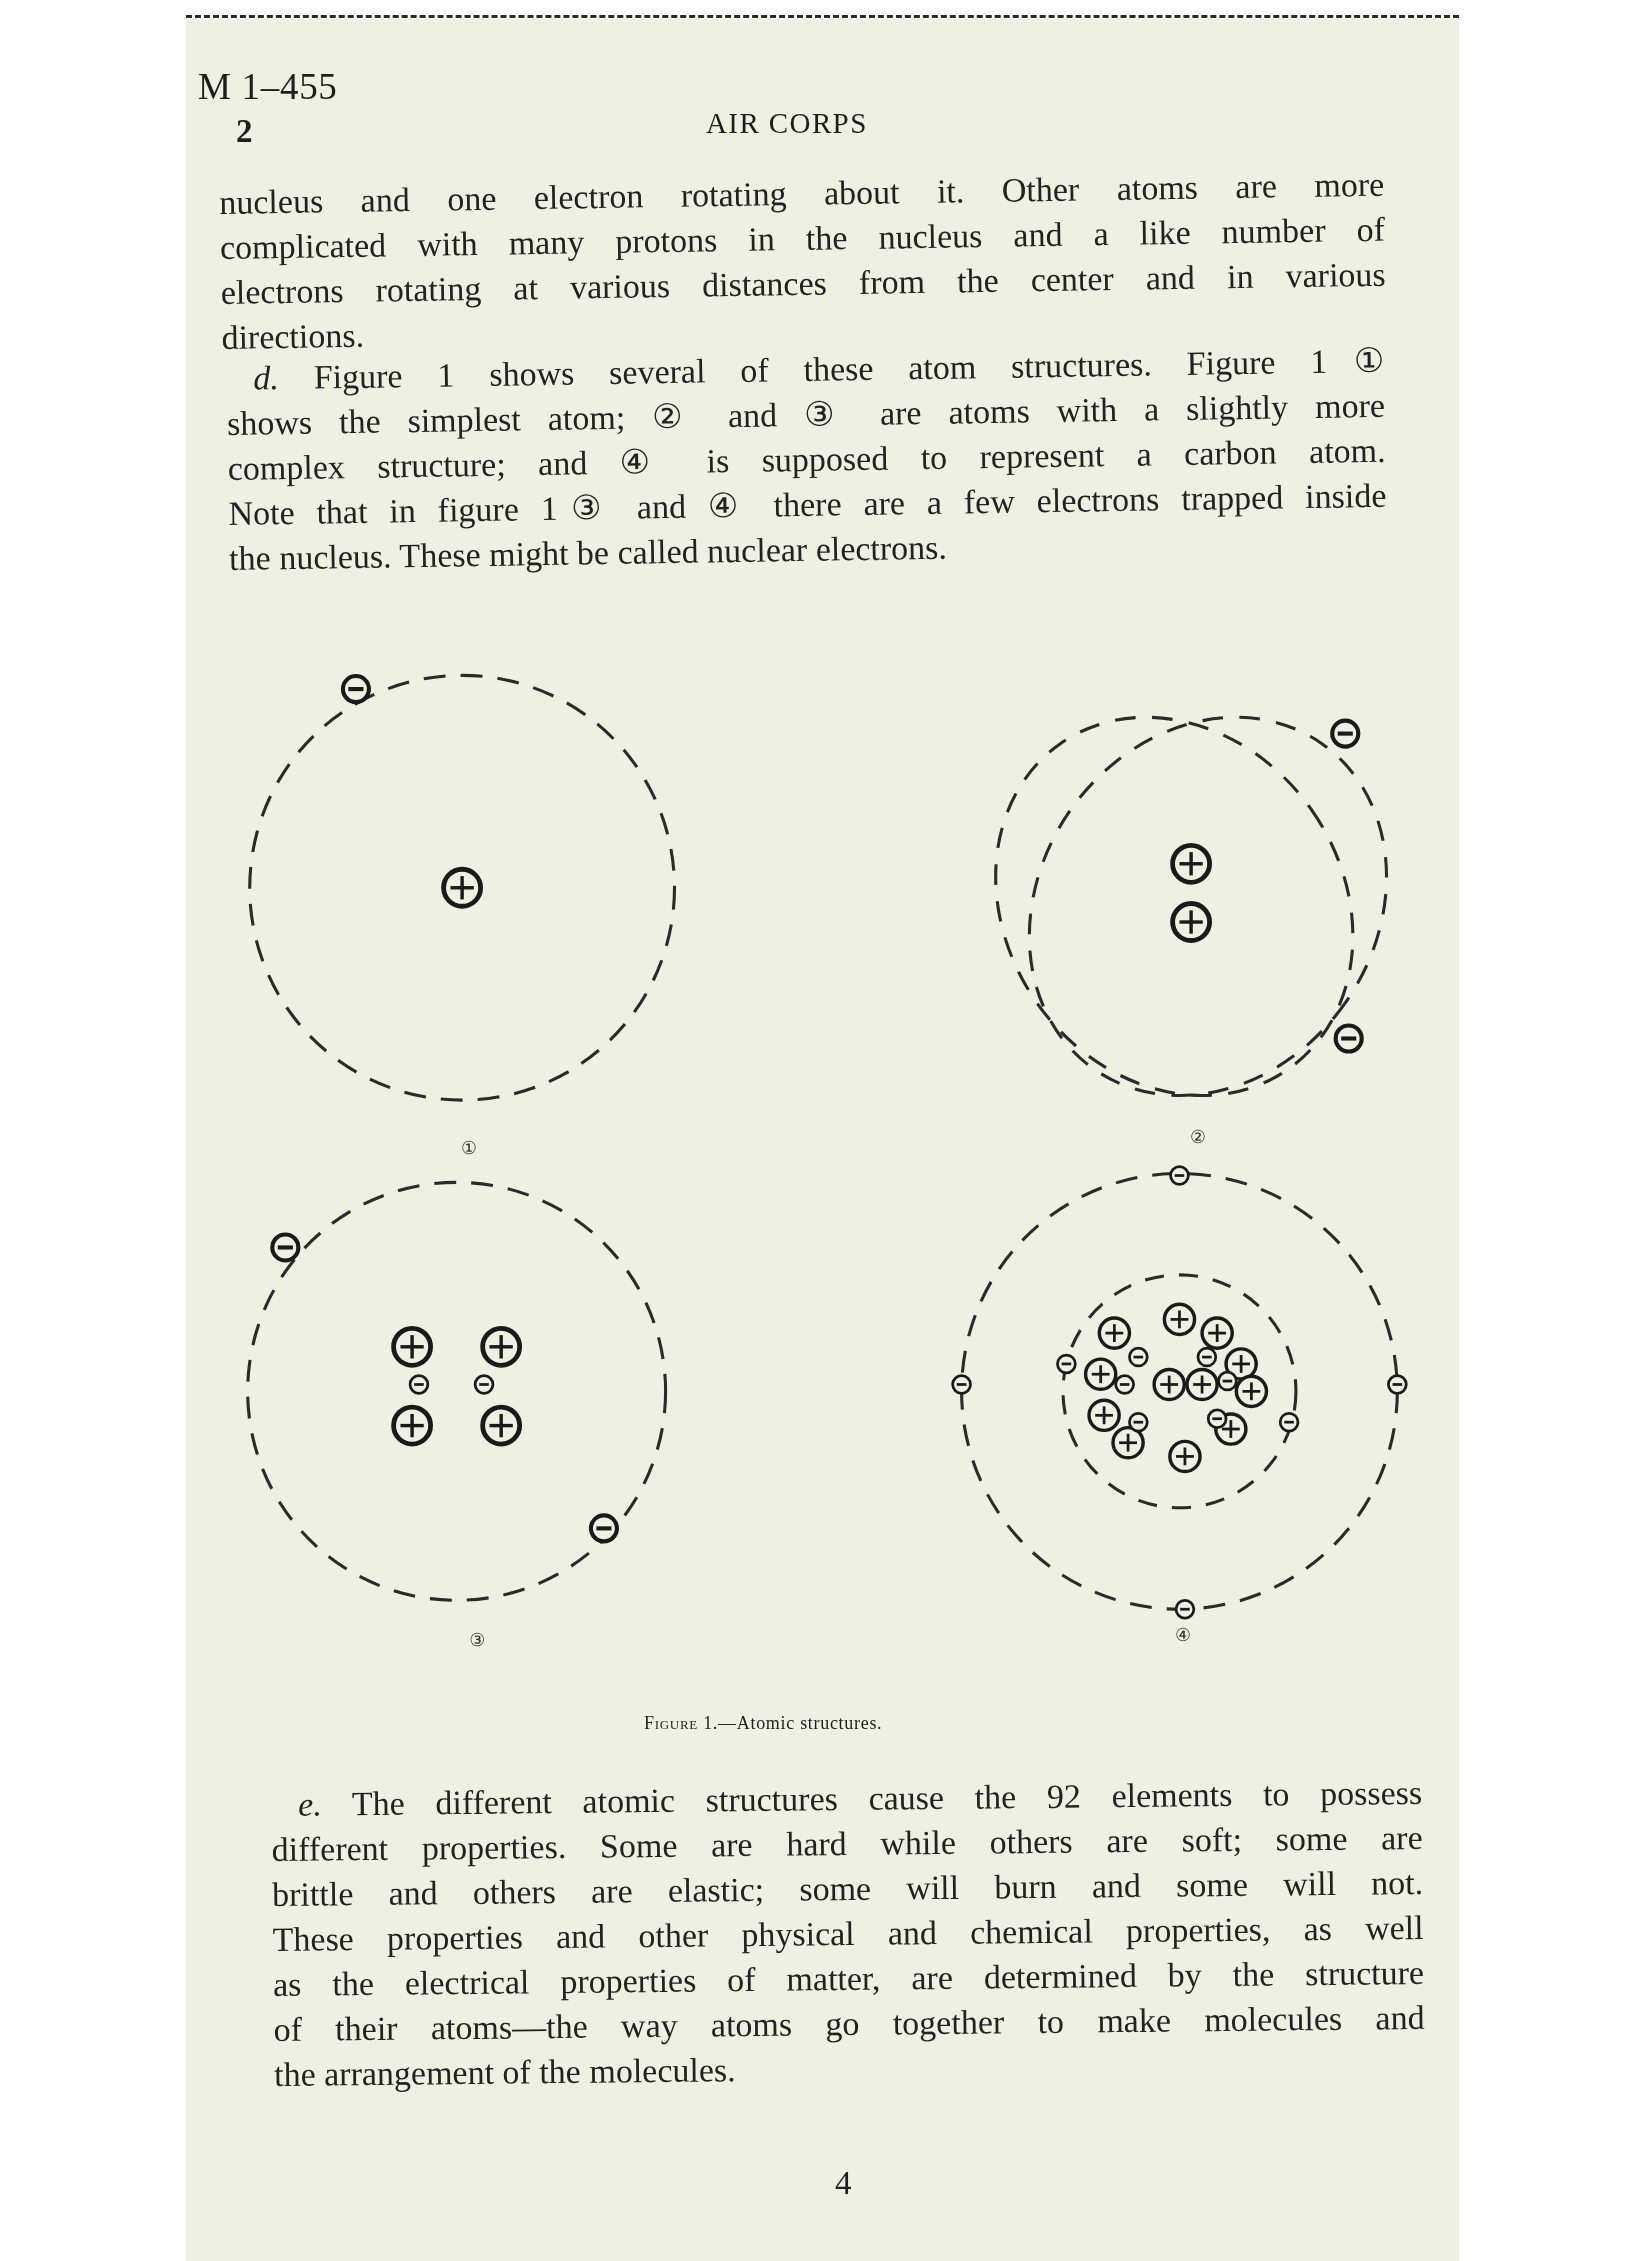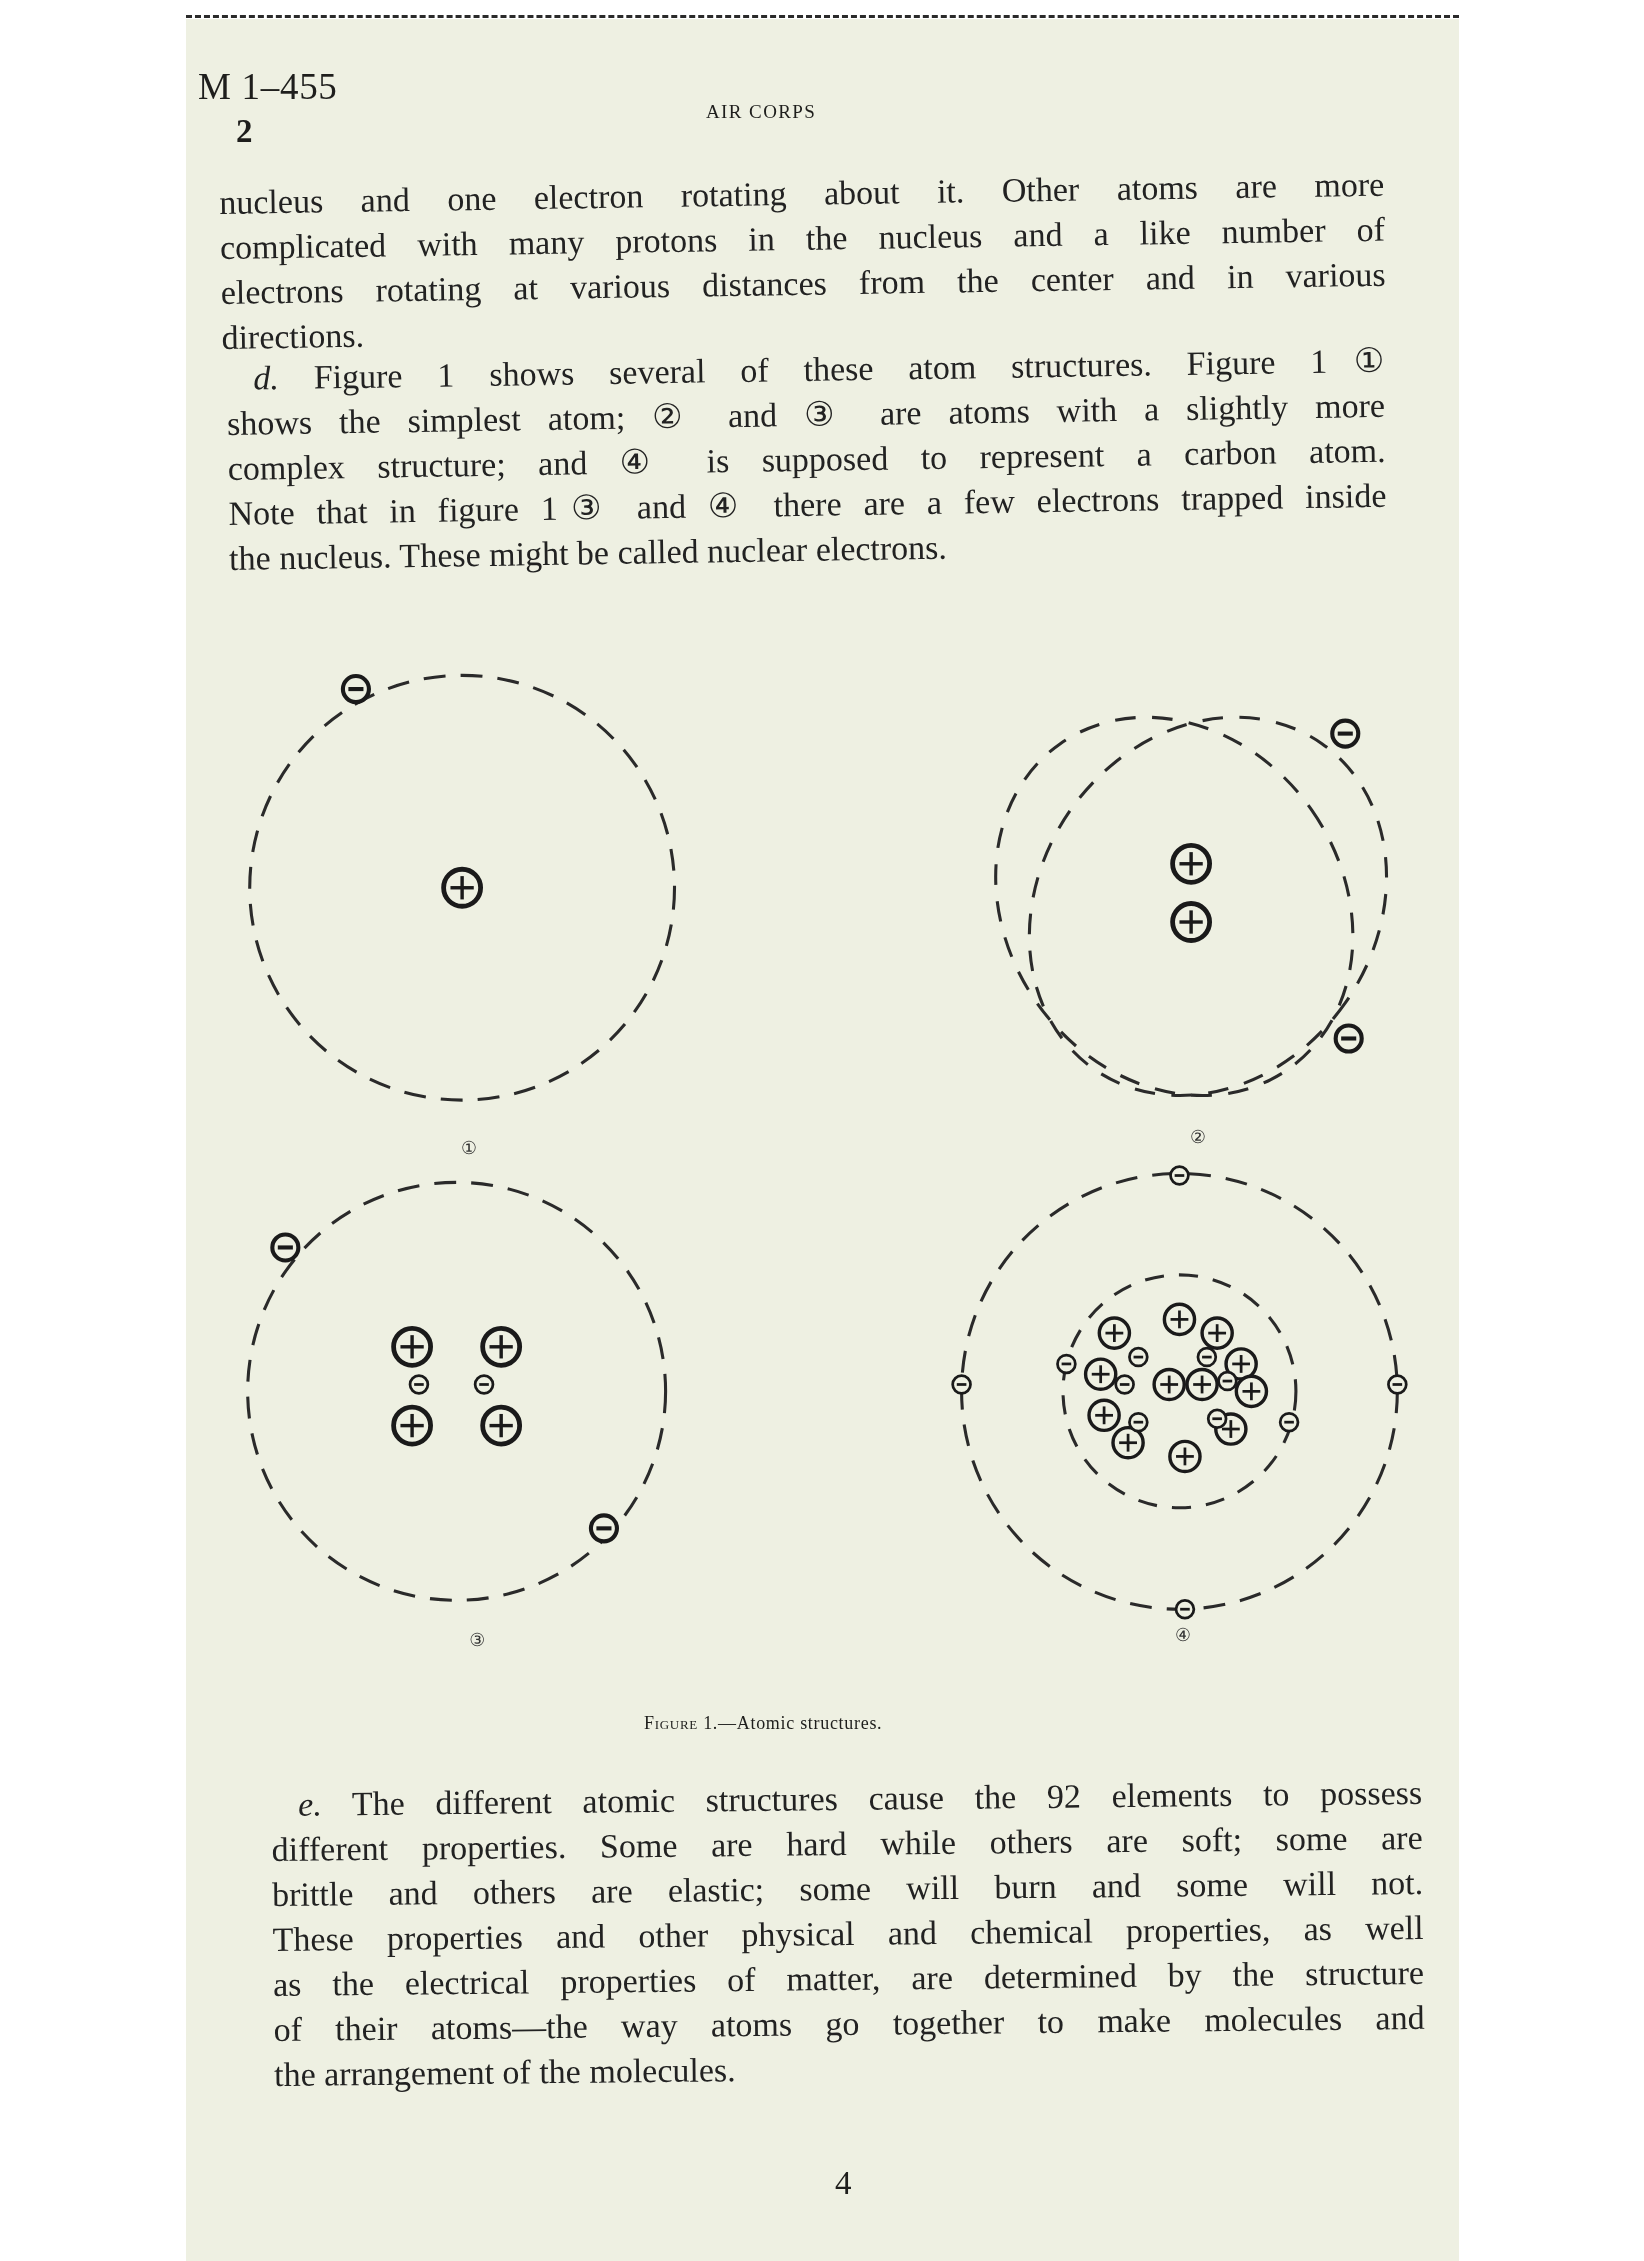--- a/index.html
+++ b/index.html
@@ -2,21 +2,21 @@
 <html style="font-size:11px"><head>
 <meta charset="utf-8">
 <style>
   html, body { margin:0; padding:0; }
   body { width:1645px; height:2261px; background:#ffffff; position:relative; overflow:hidden; font-family:"Liberation Serif","DejaVu Serif",serif; color:#1e1e1c; }
   .page { position:absolute; left:186px; top:19px; width:1273px; height:2242px; background:#eef0e2; }
   .topline { position:absolute; left:186px; top:15px; width:1273px; height:0; border-top:3.4px dashed #2a2a2a; }
   .abs { position:absolute; white-space:nowrap; }
   .hdr-code { left:198px; top:65px; font-size:37px; letter-spacing:0.7px; }
   .hdr-num { left:236px; top:113px; font-size:33px; font-weight:bold; }
-  .hdr-title { left:706px; top:101px; font-size:19px; letter-spacing:1.4px; }
+  .hdr-title { left:706px; top:107px; font-size:29px; letter-spacing:1.4px; }
   .para { position:absolute; font-size:34px; line-height:45px; text-align:justify; text-align-last:left; color:#222; }
   .para-c { left:219px; top:180px; width:1165px; transform:rotate(-0.9deg); transform-origin:left top; }
   .para-d { left:226px; top:356px; width:1158px; transform:rotate(-0.9deg); transform-origin:left top; }
   .para-e { left:271px; top:1782px; width:1151px; transform:rotate(-0.6deg); transform-origin:left top; }
   .para .line { display:block; white-space:nowrap; text-align:justify; text-align-last:justify; }
   .para .line.last { text-align-last:left; }
   .para .indent { padding-left:27px; }
   .ital { font-style:italic; }
   .figure { position:absolute; left:186px; top:617px; width:1273px; height:1165px; }
   .caption { left:644px; top:1713px; font-size:18px; letter-spacing:0.7px; }

